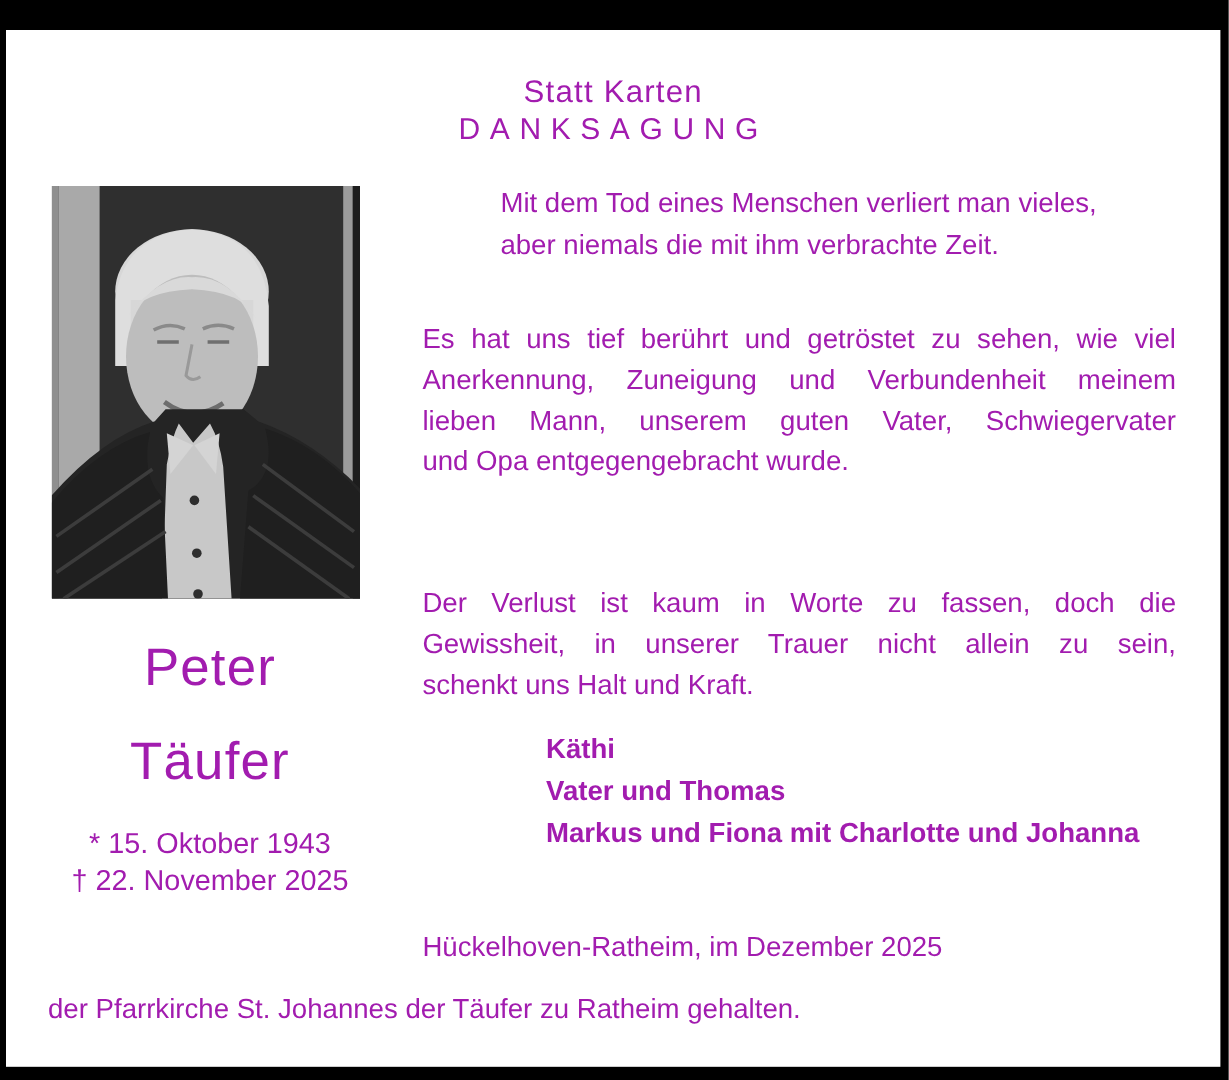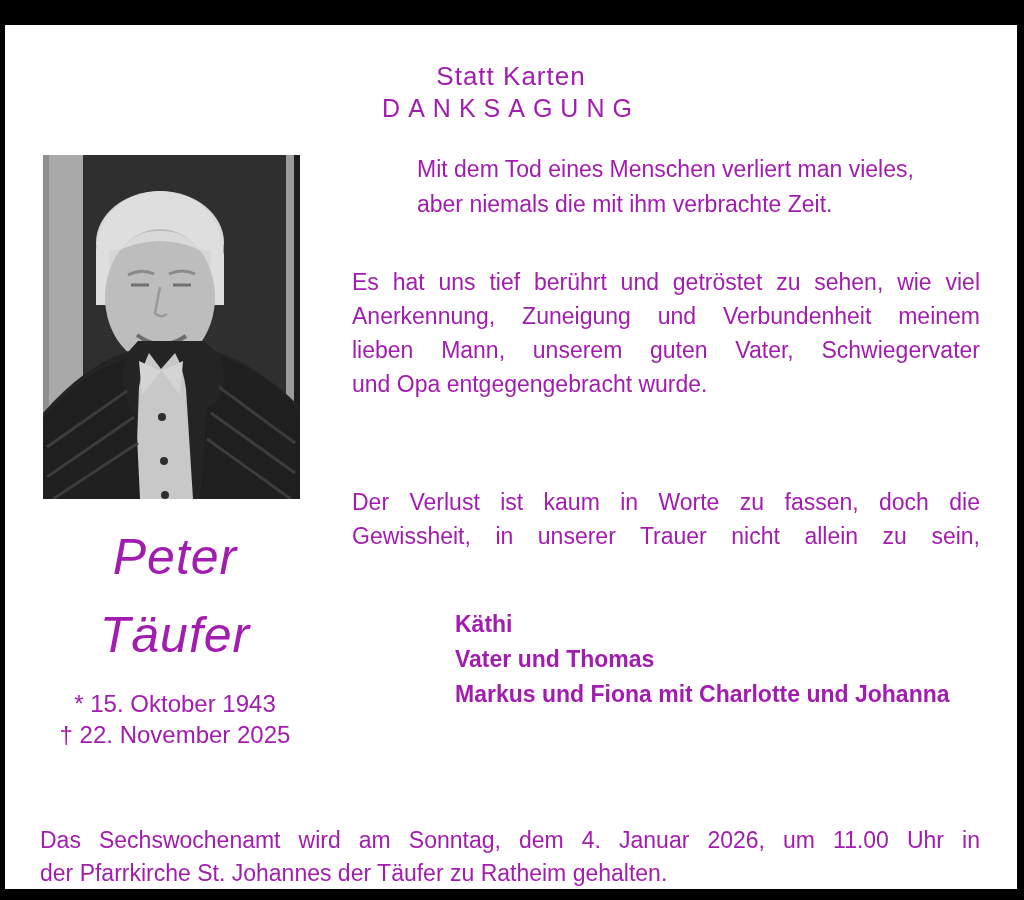--- a/index.html
+++ b/index.html
@@ -39,23 +39,22 @@
   }
   .photo svg { display: block; }
 
   
   .name-block {
     position: absolute;
     left: 25px; top: 493px; width: 290px;
     text-align: center;
   }
   .big-name {
-    font-size: 50px;
+    font-size: 44px;
     line-height: 78px;
-    font-style: italic;
     font-weight: 400;
     letter-spacing: 1px;
   }
   .dates { margin-top: 14px; font-size: 24px; line-height: 31px; }
 
   
   .quote {
     position: absolute;
     left: 412px; top: 127px; width: 570px;
     font-size: 23px; line-height: 35px;
@@ -159,28 +158,29 @@
 
     <div class="para para-1 just">
         <div class="ln">Es hat uns tief berührt und getröstet zu sehen, wie viel</div>
         <div class="ln">Anerkennung, Zuneigung und Verbundenheit meinem</div>
         <div class="ln">lieben Mann, unserem guten Vater, Schwiegervater</div>
         <div class="ln ln-last">und Opa entgegengebracht wurde.</div>
       </div>
     <div class="para para-3 just">
         <div class="ln">Der Verlust ist kaum in Worte zu fassen, doch die</div>
         <div class="ln">Gewissheit, in unserer Trauer nicht allein zu sein,</div>
+        <div class="ln ln-last">schenkt uns Halt und Kraft.</div>
       </div>
 
     <div class="mourners">
         <div class="ln">Käthi</div>
         <div class="ln">Vater und Thomas</div>
         <div class="ln ln-last">Markus und Fiona mit Charlotte und Johanna</div>
       </div>
 
+    <div class="place-date">Hückelhoven-Ratheim, im Dezember 2025</div>
 
     <div class="service just">
-        <div class="ln">Das Sechswochenamt wird am Sonntag, dem 4. Januar 2026, um 11.00 Uhr in</div>
         <div class="ln ln-last">der Pfarrkirche St. Johannes der Täufer zu Ratheim gehalten.</div>
       </div>
 
   </div>
 </div>
 
 </body></html>

